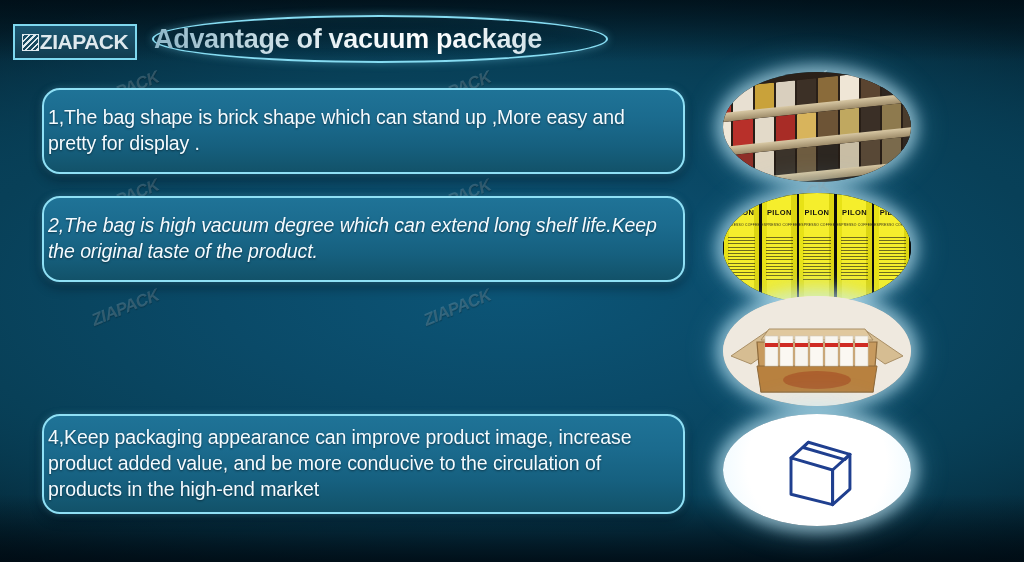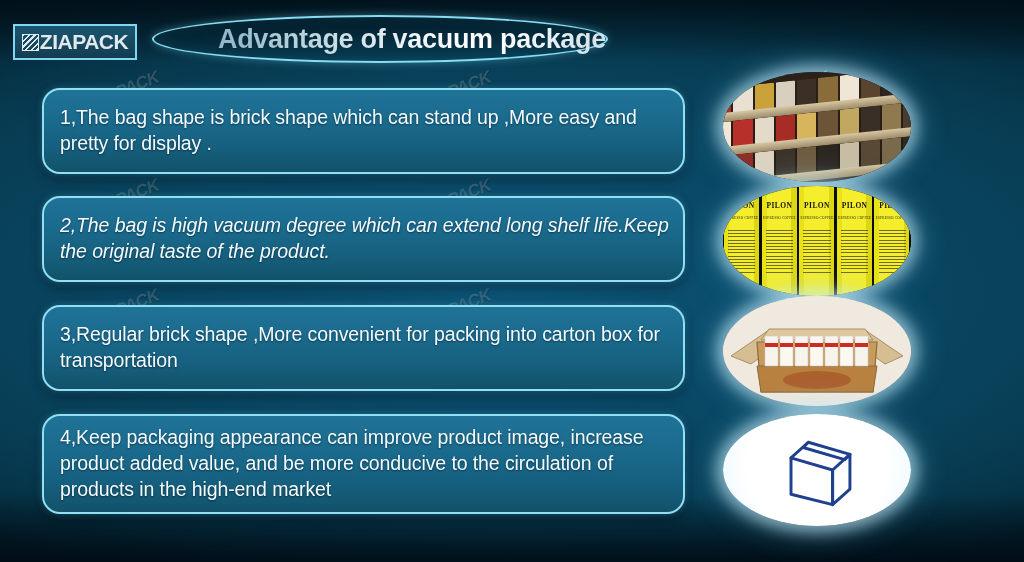--- a/index.html
+++ b/index.html
@@ -60,21 +60,21 @@
       repeating-linear-gradient(-45deg, #dfe9ee 0 1.5px, transparent 1.5px 4px);
     border:1.6px solid #dfe9ee;
   }
 
   
   #title-wrap{
     position:absolute; left:152px; top:15px;
     width:456px; height:48px;
     border:2px solid #86dcf2;
     border-radius:50%/50%;
-    display:flex; align-items:center; justify-content:flex-end;
+    display:flex; align-items:center; justify-content:flex-start;
     box-shadow:0 0 9px rgba(120,215,245,.38), inset 0 0 14px rgba(90,190,225,.10);
     z-index:10;
   }
   #title{
     font-size:27px; font-weight:bold; letter-spacing:-0.3px;
     background:linear-gradient(90deg,#8fb6c7 0%, #b9d3dd 22%, #f2f7f9 52%, #ffffff 72%, #cfe0e7 100%);
     -webkit-background-clip:text; background-clip:text;
     color:transparent;
     -webkit-text-fill-color:transparent;
     text-shadow:none;
@@ -82,21 +82,21 @@
   }
 
   
   .tbox{
     position:absolute; left:42px; width:643px;
     border:2px solid #8fe0f5;
     border-radius:18px;
     background:linear-gradient(180deg,#1f7397 0%, #1b6b8e 34%, #16607f 68%, #125269 100%);
     box-shadow:0 0 7px rgba(110,205,240,.30), 0 5px 12px rgba(0,12,20,.45);
     display:flex; align-items:center;
-    padding:6px 14px 8px 16px;
+    padding:6px 14px 8px 4px;
     z-index:8;
   }
   .tbox p{
     color:#f4fbff;
     font-size:19.5px;
     line-height:26px;
     letter-spacing:-0.1px;
     text-shadow:0 1px 2px rgba(0,14,24,.55);
   }
   #box1{ top:88px;  height:86px; }
@@ -107,21 +107,21 @@
   
   .oval{
     position:absolute; left:723px;
     width:188px; height:110px;
     border-radius:50%;
     overflow:hidden;
     z-index:8;
     box-shadow:0 0 14px 7px rgba(205,242,255,.55), 0 0 28px 12px rgba(140,215,245,.22);
   }
   #oval1{ top:72px; }
-  #oval2{ top:186px;font-family:Liberation Serif, serif; }
+  #oval2{ top:193px; }
   #oval3{ top:296px; }
   #oval4{ top:414px; height:112px; }
 
   .ov-inner{ position:absolute; inset:0; }
 
   
   .shelf{
     background:linear-gradient(180deg,#2b2119 0%, #241b14 100%);
   }
   .shelf .board{
@@ -180,23 +180,20 @@
 
   <div id="title-wrap">
     <div id="title">Advantage of vacuum package</div>
   </div>
 
   <div class="tbox" id="box1">
     <p>1,The bag shape is brick shape which can stand up ,More easy and pretty for display .</p>
   </div>
   <div class="tbox" id="box2">
     <p>2,The bag is high vacuum degree which can extend long shelf life.Keep the original taste of the product.</p>
-  </div>
-  <div class="tbox" id="box3">
-    <p>3,Regular brick shape ,More convenient for packing into carton box for transportation</p>
   </div>
   <div class="tbox" id="box4">
     <p>4,Keep packaging appearance can improve product image, increase product added value, and be more conducive to the circulation of products in the high-end market</p>
   </div>
 
   <div class="oval" id="oval1">
     <div class="ov-inner shelf">
       <div class="row" style="top:6px;">
         <div class="pk" style="background:#b03028"></div>
           <div class="pk" style="background:#e8e0d2"></div>

